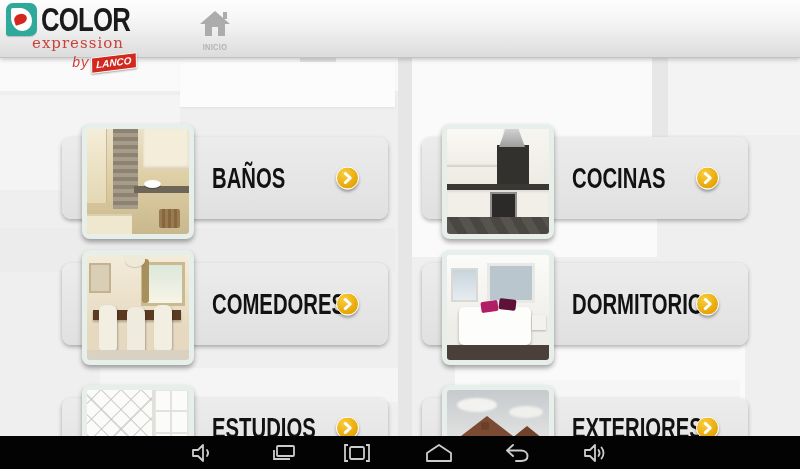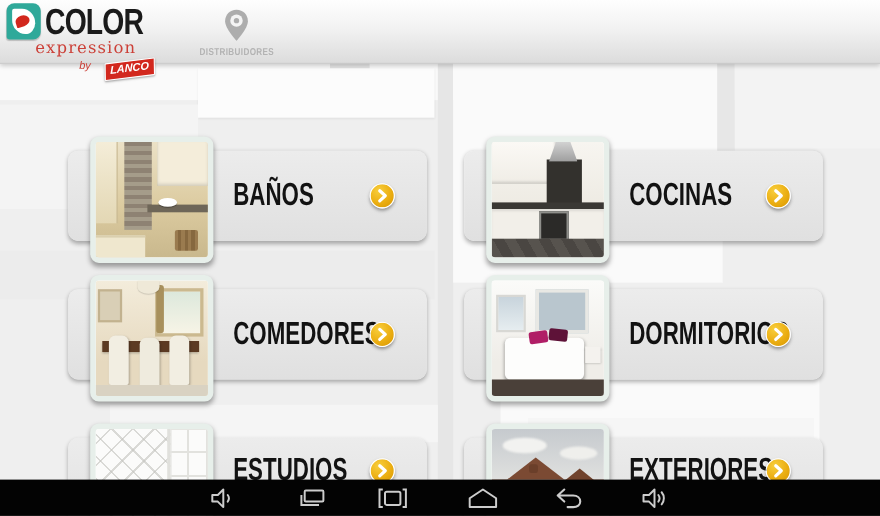--- a/index.html
+++ b/index.html
@@ -31,21 +31,21 @@
     position:relative;box-shadow:0 1px 1px rgba(0,0,0,.2);}
   .logo-mark .leaf{position:absolute;left:5px;top:5px;width:21px;height:23px;background:#FFF;
     border-radius:2px 60% 45% 60%;}
   .logo-mark .drop{position:absolute;left:8px;top:11px;width:13px;height:10px;background:#D2281E;
     border-radius:60% 60% 60% 10%;transform:rotate(-18deg);}
   .logo-color{font-size:33px;line-height:33px;font-weight:bold;color:#1A1A1A;letter-spacing:-1px;
     transform:scaleX(.78);transform-origin:0 0;margin-left:4px;white-space:nowrap;}
   .logo-expression{position:absolute;left:26px;top:31px;font-family:"DejaVu Serif",serif;
     font-size:15px;color:#CC4038;letter-spacing:1px;white-space:nowrap;}
   .logo-byline{position:absolute;left:66px;top:52px;display:flex;align-items:flex-start;}
-  .logo-by{font-family:Liberation Sans, sans-serif;font-style:italic;font-size:10px;color:#CC4038;margin-right:12px;}
+  .logo-by{font-family:Liberation Mono, monospace;font-style:italic;font-size:14px;color:#CC4038;margin-right:2px;}
   .logo-lanco{display:inline-block;background:#D2281E;color:#FFF;font-weight:bold;font-style:italic;
     font-size:10px;line-height:12px;padding:1px 4px;border:1px solid #FFF;border-radius:1px;
     transform:rotate(-7deg) skewX(-6deg);box-shadow:0 1px 2px rgba(0,0,0,.35);}
 
   
   .tile{position:absolute;width:326px;height:82px;z-index:10;cursor:pointer;}
   .tile-card{position:absolute;inset:0;background:linear-gradient(180deg,#ECECEC,#E0E0E0);
     border-radius:9px;box-shadow:0 2px 4px rgba(0,0,0,.30);}
   .tile-title{position:absolute;left:150px;top:50%;transform:translateY(-50%) scaleX(.70);
     transform-origin:0 50%;font-size:29px;font-weight:bold;color:#121212;white-space:nowrap;
@@ -82,34 +82,33 @@
     <div style="left:0;top:95px;width:180px;height:95px;background:#F4F4F4;"></div>
     <div style="left:0;top:228px;width:395px;height:44px;background:#ECECEC;"></div>
     <div style="left:455px;top:282px;width:290px;height:155px;background:#FAFAFA;"></div>
     <div style="left:100px;top:368px;width:298px;height:34px;background:#F5F5F5;"></div>
     <div style="left:480px;top:380px;width:260px;height:57px;background:#F6F6F6;"></div>
   </div>
 
   <header class="app-header">
     <nav class="top-nav">
 
-
-
-
-
       <div class="nav-item">
         <span class="nav-icon">
-          <svg width="28" height="32" viewBox="0 0 28 34">
-            <path d="M14 2 C7.4 2 3 7 3 13 C3 20 14 32 14 32 C14 32 25 20 25 13 C25 7 20.6 2 14 2 Z" fill="#ADADAD"></path>
-            <circle cx="14" cy="12.5" r="6" fill="#F4F4F4"></circle>
-            <circle cx="14" cy="12.5" r="2.6" fill="#ADADAD"></circle>
-          </svg>
+          <svg width="32" height="28" viewBox="0 0 32 28">
+              <path d="M16 2 L31 15 L26 15 L26 27 L19 27 L19 18 L13 18 L13 27 L6 27 L6 15 L1 15 Z" fill="#ACACAC"></path>
+              <rect x="24" y="3" width="4" height="7" fill="#ACACAC"></rect>
+            </svg>
         </span>
-        <span class="nav-label">DISTRIBUIDORES</span>
-      </div>
+        <span class="nav-label">INICIO</span>
+      </div>
+
+
+
+
 
     </nav>
   </header>
 
   <div class="logo">
     <div class="logo-row">
       <div class="logo-mark">
         <div class="leaf"></div>
           <div class="drop"></div>
       </div>

